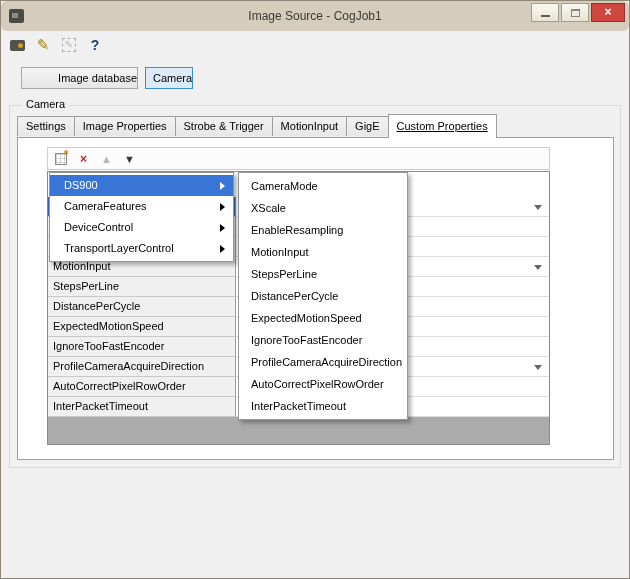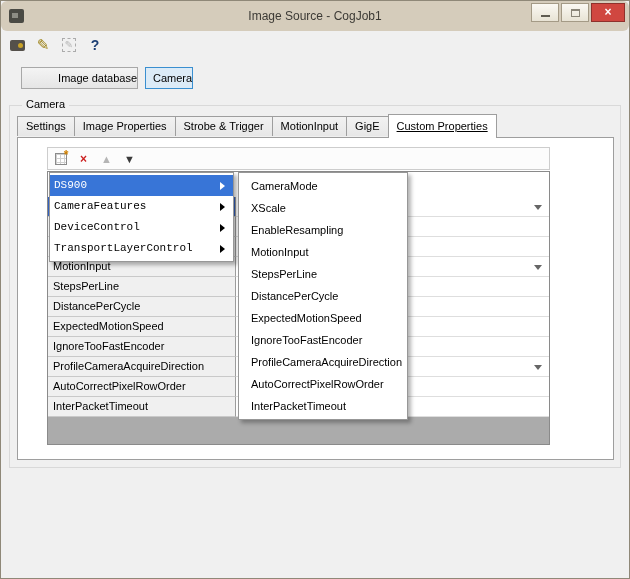--- a/index.html
+++ b/index.html
@@ -60,21 +60,21 @@
   .grid-row { display:flex; height:20px; }
   .cell-l { width:188px; background:#f0f0f0; border-right:1px solid #9c9c9c; border-bottom:1px solid #c9c9c9;
             padding:3px 0 0 5px; white-space:nowrap; overflow:hidden; }
   .cell-r { flex:1; background:#fff; border-bottom:1px solid #dedede; position:relative; }
   .grid-row.selected .cell-l { background:#3464c4; color:#fff; }
   .combo { position:absolute; right:7px; top:8px; width:0; height:0;
            border-left:4px solid transparent; border-right:4px solid transparent; border-top:5px solid #666; }
   
   .context-menu { position:absolute; left:31px; top:34px; width:185px; background:#fff; border:1px solid #979797;
                   box-shadow:3px 3px 4px rgba(0,0,0,0.3); padding:2px 0; z-index:10; }
-  .menu-item { height:21px; line-height:21px; padding-left:4px; position:relative; white-space:nowrap;font-family:Liberation Mono, monospace; }
+  .menu-item { height:21px; line-height:21px; padding-left:14px; position:relative; white-space:nowrap; }
   .menu-item.highlighted { background:#3875d7; color:#fff; }
   .menu-arrow { position:absolute; right:8px; top:7px; width:0; height:0;
                 border-left:5px solid currentColor; border-top:4px solid transparent; border-bottom:4px solid transparent; }
   .submenu { position:absolute; left:220px; top:34px; width:170px; background:#fff; border:1px solid #979797;
              box-shadow:3px 3px 4px rgba(0,0,0,0.3); padding:2px 0; z-index:11; }
   .submenu-item { height:22px; line-height:22px; padding-left:12px; white-space:nowrap; }
 </style>
 </head>
 <body>
 

